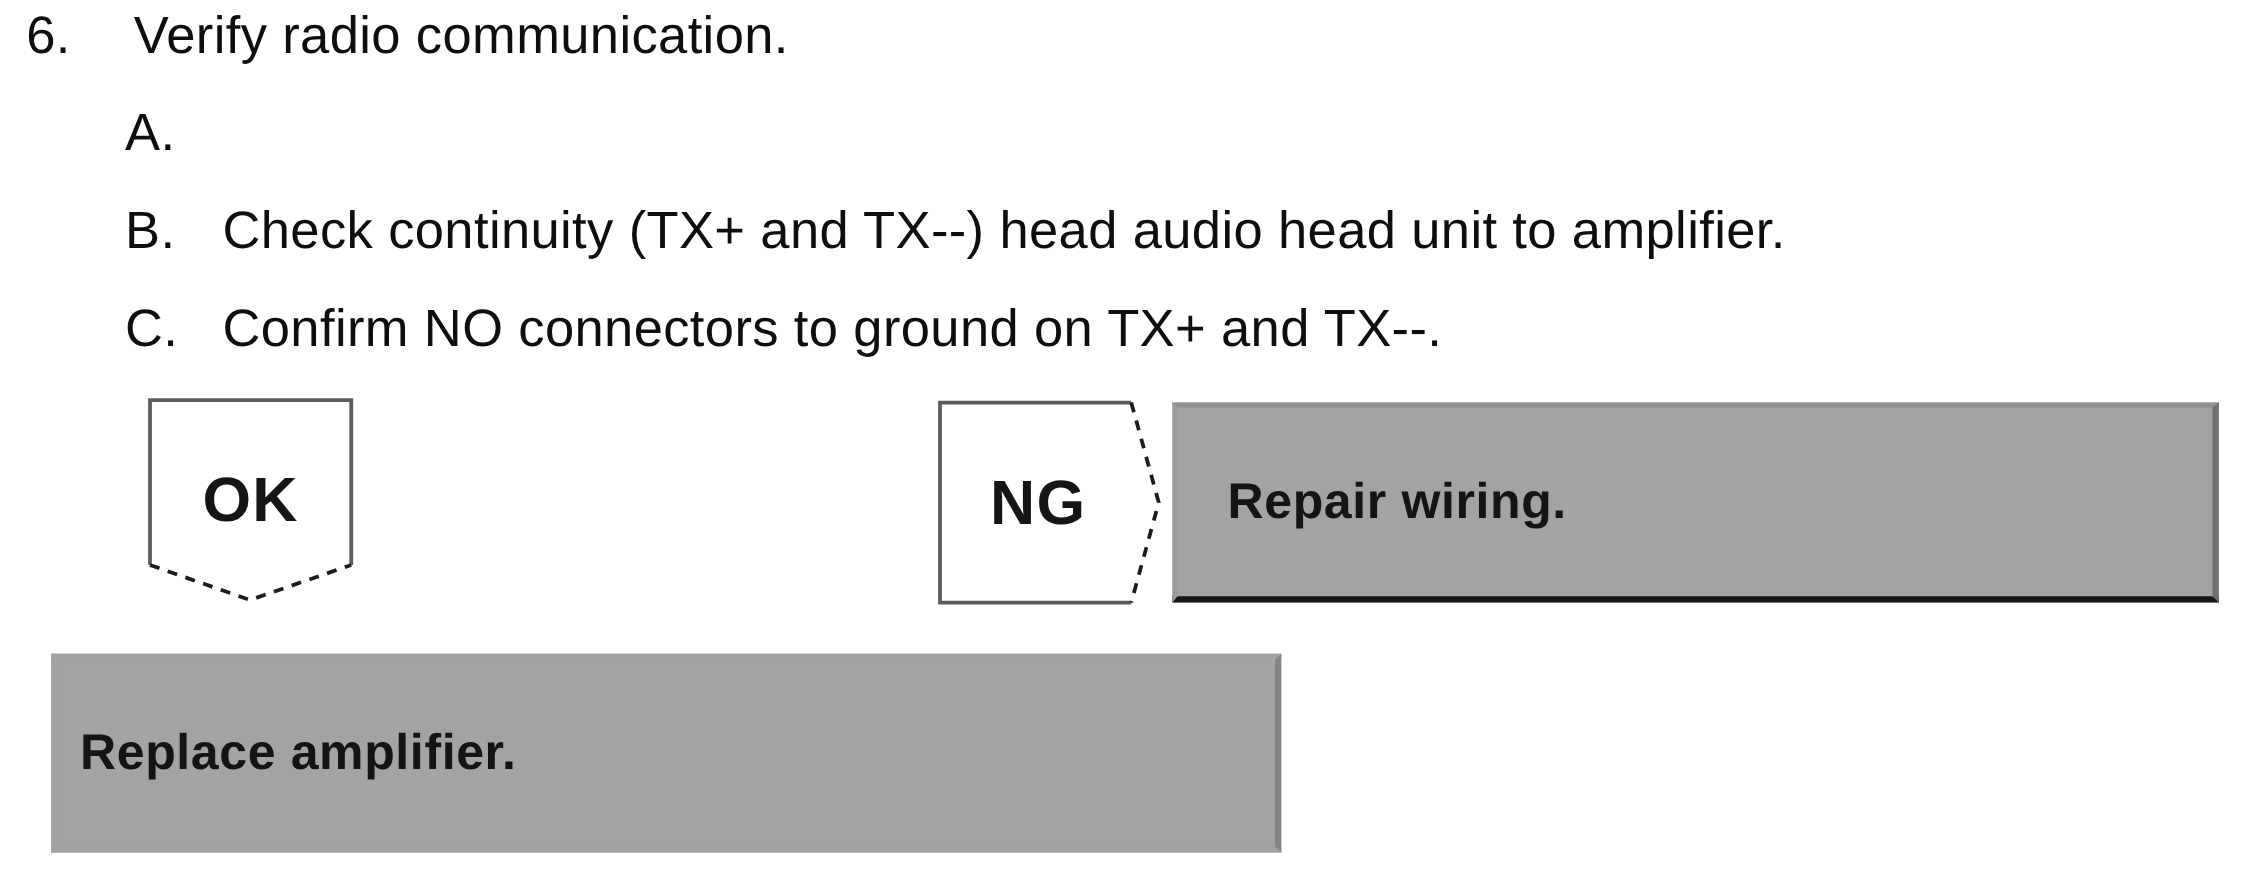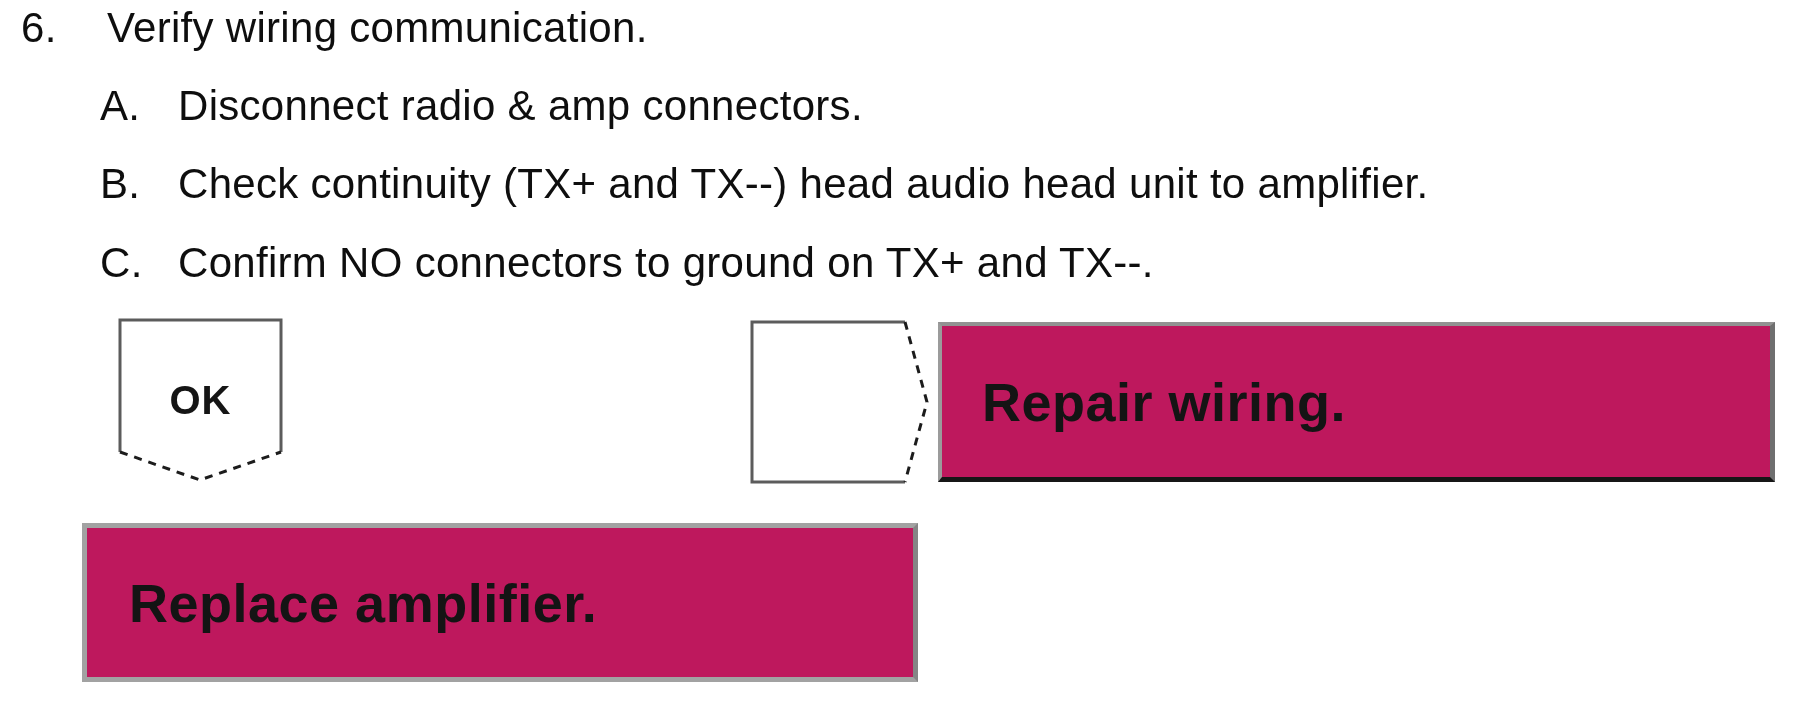--- a/index.html
+++ b/index.html
@@ -51,71 +51,69 @@
     stroke: #1c1c1c;
     stroke-width: 3;
     stroke-dasharray: 8 7;
   }
   .flag-label {
     position: absolute;
     display: flex;
     align-items: center;
     justify-content: center;
     font-weight: bold;
-    font-size: 40px;
+    font-size: 50px;
     letter-spacing: 1px;
     color: #151515;
   }
   #ok-label { left: 120px; top: 322px; width: 161px; height: 156px; }
   #ng-label { left: 754px; top: 324px; width: 153px; height: 156px; }
 
   .action-box {
     position: absolute;
     box-sizing: border-box;
     display: flex;
     align-items: center;
-    background: #be185d;
+    background: #a3a3a3;
     font-weight: bold;
-    font-size: 54px;
+    font-size: 40px;
     letter-spacing: 0.5px;
     white-space: nowrap;
     color: #141414;
     text-align: right;
   }
   #repair-box {
     left: 938px; top: 322px;
     width: 837px; height: 160px;
     border-top: 4px solid #929292;
     border-left: 4px solid #9b9b9b;
     border-right: 5px solid #6f6f6f;
     border-bottom: 5px solid #161616;
     padding-left: 40px;
   }
   #replace-box {
     left: 41px; top: 523px;
-    width: 836px; height: 159px;
+    width: 984px; height: 159px;
     border: 5px solid #a2a2a2;
     border-right-color: #858585;
-    padding-left: 42px;
-    margin-left: 41px;
+    padding-left: 18px;
   }
 </style>
 </head>
 <body>
 
 <div id="page">
 
   <div class="proc-line" id="line-main">
     <span class="marker">6.</span>
-    <span class="text">Verify wiring communication.</span>
+    <span class="text">Verify radio communication.</span>
   </div>
 
   <div class="proc-line" id="line-a">
     <span class="marker">A.</span>
-    <span class="text">Disconnect radio &amp; amp connectors.</span>
   </div>
 
   <div class="proc-line" id="line-b">
     <span class="marker">B.</span>
     <span class="text">Check continuity (TX+ and TX--) head audio head unit to amplifier.</span>
   </div>
 
   <div class="proc-line" id="line-c">
     <span class="marker">C.</span>
     <span class="text">Confirm NO connectors to ground on TX+ and TX--.</span>
@@ -128,20 +126,21 @@
       <polyline class="shape-dashed" points="120,452 200,480 281,452"></polyline>
     </g>
 
     <g>
       <polyline class="shape-solid" points="905,322 752,322 752,482 905,482"></polyline>
       <polyline class="shape-dashed" points="905,322 927,402 905,482"></polyline>
     </g>
   </svg>
 
   <div class="flag-label" id="ok-label">OK</div>
+  <div class="flag-label" id="ng-label">NG</div>
 
   <div class="action-box" id="repair-box">
     <span>Repair wiring.</span>
   </div>
 
   <div class="action-box" id="replace-box">
     <span>Replace amplifier.</span>
   </div>
 
 </div>

